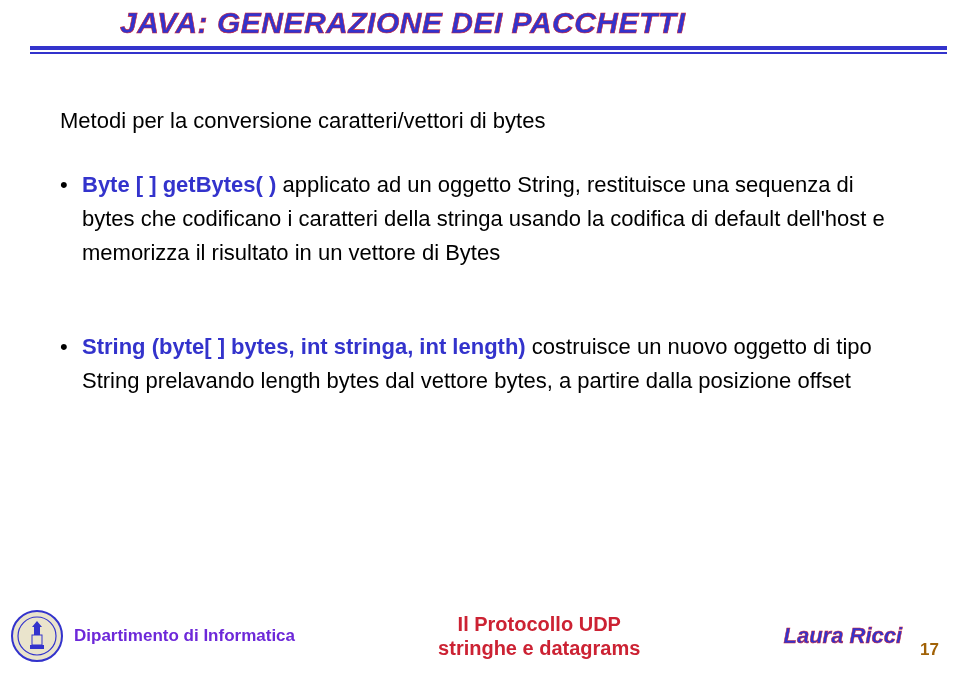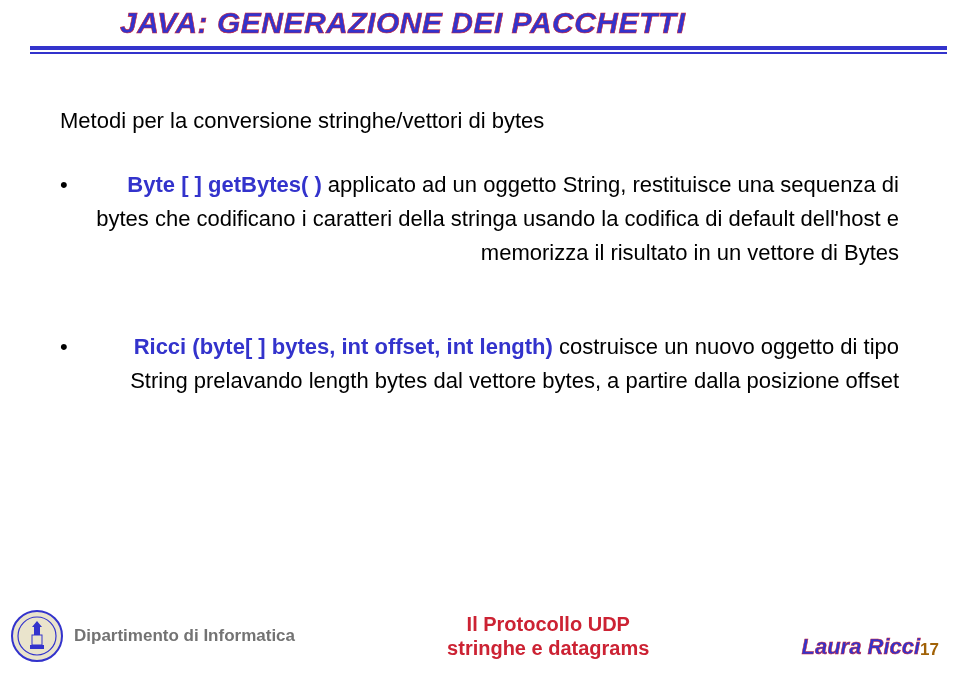--- a/index.html
+++ b/index.html
@@ -47,21 +47,20 @@
     line-height: 1.55;
   }
   .intro {
     margin-bottom: 30px;
   }
   ul { list-style: none; padding: 0; margin: 0; }
   li {
     position: relative;
     padding-left: 22px;
     margin-bottom: 60px;
-    text-align: right;
   }
   li::before {
     content: "•";
     position: absolute;
     left: 0;
     top: 0;
     font-size: 22px;
     color: #000;
   }
   .kw { color: #3333cc; font-weight: bold; }
@@ -78,36 +77,37 @@
     align-items: center;
     gap: 10px;
   }
   .logo {
     width: 54px; height: 54px;
     flex: 0 0 auto;
   }
   .dept {
     font-family: Arial, Helvetica, sans-serif;
     font-size: 17px;
-    color: #737373;
+    color: #6d28d9;
     font-weight: bold;
     line-height: 1.25;
   }
   .fcenter {
     flex: 1;
     text-align: center;
     color: #cc2233;
     font-family: "Comic Sans MS", cursive, sans-serif;
     font-size: 20px;
     font-weight: bold;
     line-height: 1.2;
   }
   .fright {
     display: flex;
-    align-items: flex-end;
+    align-items: center;
+    gap: 18px;
   }
   .author {
     font-family: "Comic Sans MS", cursive, sans-serif;
     font-size: 22px;
     font-weight: bold;
     font-style: italic;
     -webkit-text-stroke: 0.5px #cc2233;
     color: #3333cc;
   }
   .pagenum {
@@ -123,27 +123,27 @@
 
 <div class="title-area">
   <div class="title">JAVA: GENERAZIONE DEI PACCHETTI</div>
 </div>
 <div class="underline-wrap">
   <div class="title-underline"></div>
   <div class="title-underline2"></div>
 </div>
 
 <div class="body-text">
-  <div class="intro">Metodi per la conversione stringhe/vettori di bytes</div>
+  <div class="intro">Metodi per la conversione caratteri/vettori di bytes</div>
   <ul>
     <li>
       <span class="kw">Byte [ ] getBytes( )</span><span> applicato ad un oggetto String, restituisce una sequenza di bytes che codificano i caratteri della stringa usando la codifica di default dell'host e memorizza il risultato in un vettore di Bytes</span>
     </li>
     <li>
-      <span class="kw">Ricci (byte[ ] bytes, int offset, int length)</span><span> costruisce un nuovo oggetto di tipo String prelavando length bytes dal vettore bytes, a partire dalla posizione offset</span>
+      <span class="kw">String (byte[ ] bytes, int stringa, int length)</span><span> costruisce un nuovo oggetto di tipo String prelavando length bytes dal vettore bytes, a partire dalla posizione offset</span>
     </li>
   </ul>
 </div>
 
 <div class="footer">
   <div class="fleft">
     <svg class="logo" viewBox="0 0 54 54">
       <circle cx="27" cy="27" r="25" fill="#eae4cc" stroke="#3333cc" stroke-width="2"></circle>
       <circle cx="27" cy="27" r="19" fill="none" stroke="#3333cc" stroke-width="1.2"></circle>
       <path d="M27 12 L32 18 L30 18 L30 26 L24 26 L24 18 L22 18 Z" fill="#3333cc"></path>

